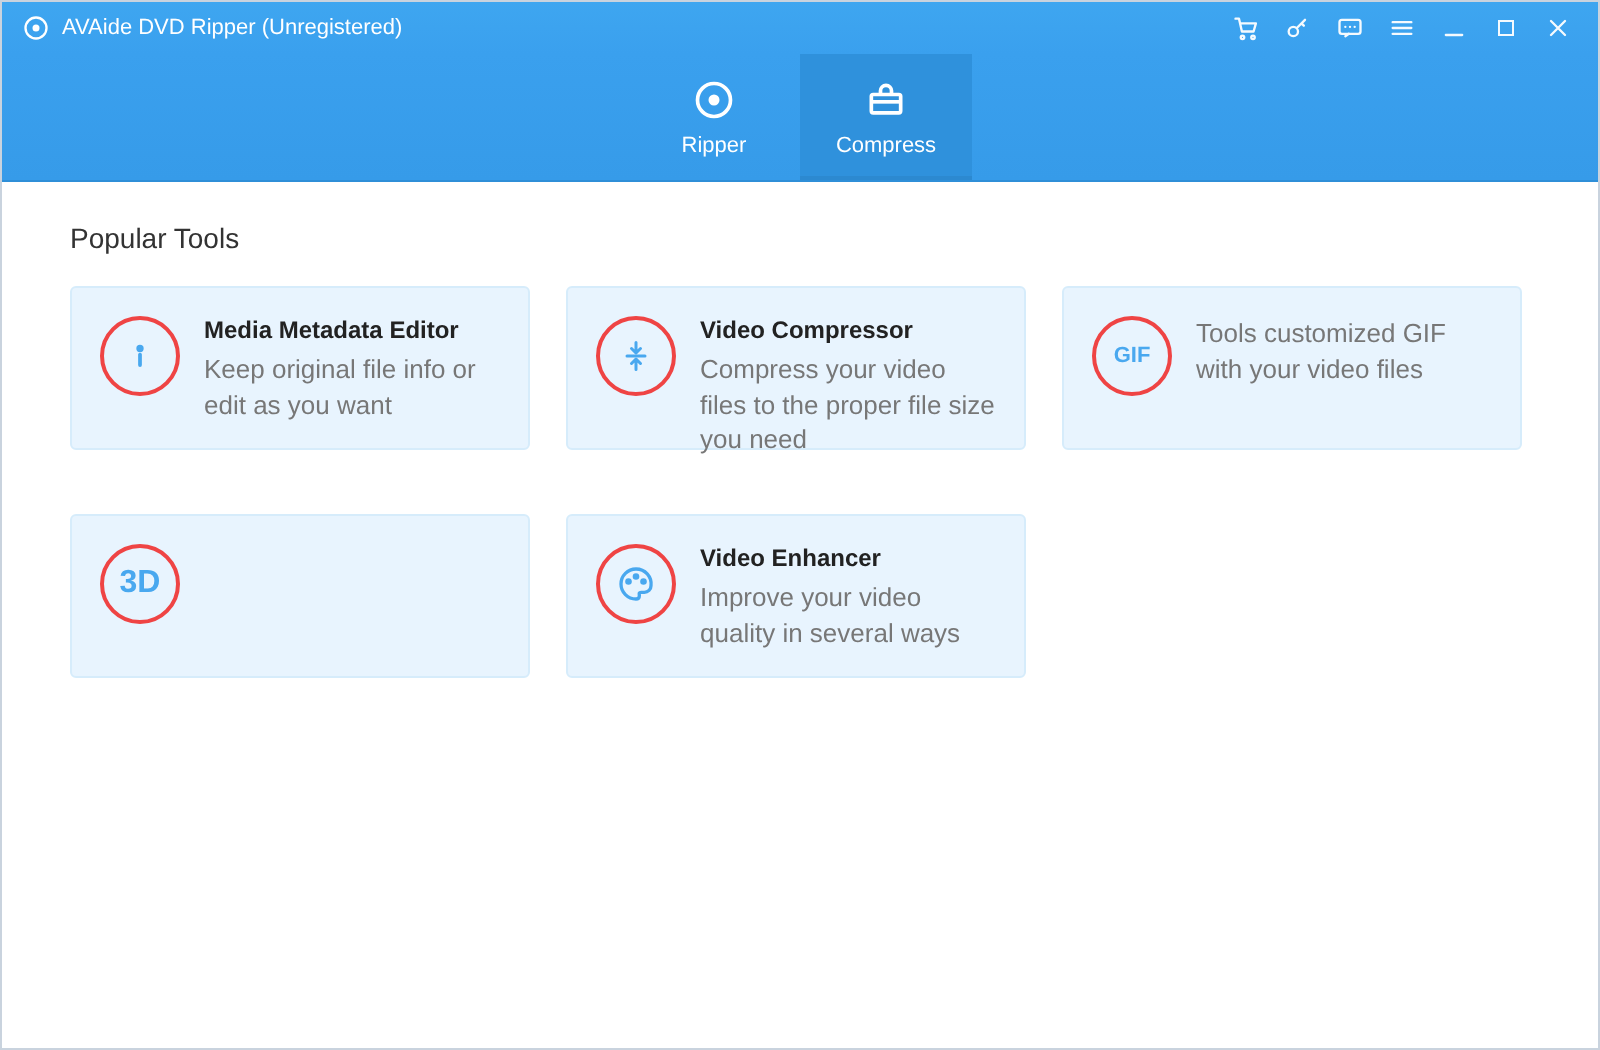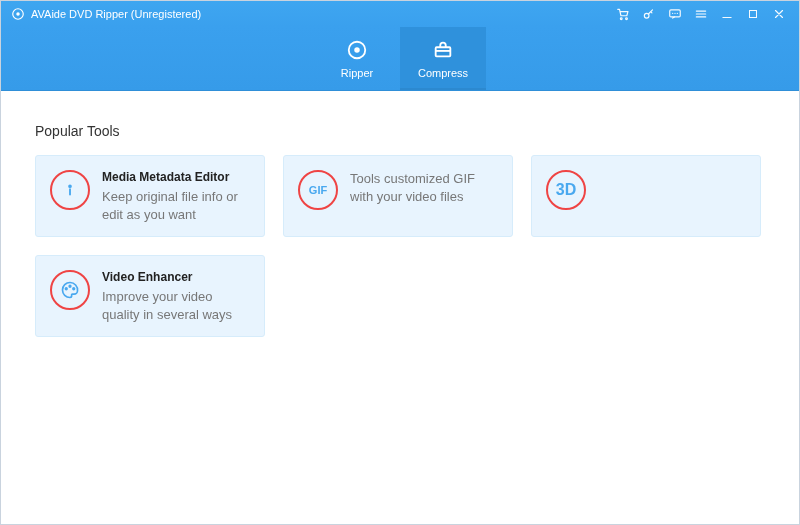--- a/index.html
+++ b/index.html
@@ -50,31 +50,31 @@
   .tab.active {
     background: #2f91dc;
     box-shadow: inset 0 -2px 0 rgba(0,0,0,.05);
   }
   .tab .ticon { width: 24px; height: 24px; display:flex; align-items:center; justify-content:center; }
 
   
   .content {
     flex: 1 1 auto;
     background: #ffffff;
-    padding: 32px 34px;
+    padding: 20px 34px;
     overflow: auto;
   }
   .section-title {
     font-size: 14px; color: #333; font-weight: 500;
     margin-bottom: 16px;
   }
   .cards {
     display: grid;
     grid-template-columns: repeat(3, 230px);
-    gap: 18px 18px;
+    gap: 32px 18px;
   }
   .card {
     background: #e8f4fe;
     border: 1px solid #d6ecfb;
     border-radius: 3px;
     height: 82px;
     padding: 14px 14px 12px 14px;
     display: flex; gap: 12px;
     cursor: pointer;
     transition: background .12s;
@@ -180,20 +180,33 @@
               <circle cx="12" cy="7" r="1.2" fill="#49a8ef"></circle>
               <path d="M12 11v7"></path>
             </svg>
         </div>
         <div class="ctext">
           <div class="ctitle">Media Metadata Editor</div>
           <div class="cdesc">Keep original file info or edit as you want</div>
         </div>
       </div>
 
+      <div class="card">
+        <div class="cicon">
+          <svg width="18" height="18" viewBox="0 0 24 24" fill="none" stroke="#49a8ef" stroke-width="2" stroke-linecap="round" stroke-linejoin="round">
+              <path d="M12 3v6M9 7l3 3 3-3"></path>
+              <path d="M12 21v-6M9 17l3-3 3 3"></path>
+              <path d="M6 12h12"></path>
+            </svg>
+        </div>
+        <div class="ctext">
+          <div class="ctitle">Video Compressor</div>
+          <div class="cdesc">Compress your video files to the proper file size you need</div>
+        </div>
+      </div>
 
       <div class="card">
         <div class="cicon" style="font-size:11px;">GIF</div>
         <div class="ctext">
           <div class="cdesc">Tools customized GIF with your video files</div>
         </div>
       </div>
 
       <div class="card">
         <div class="cicon" style="font-size:16px;">3D</div>

